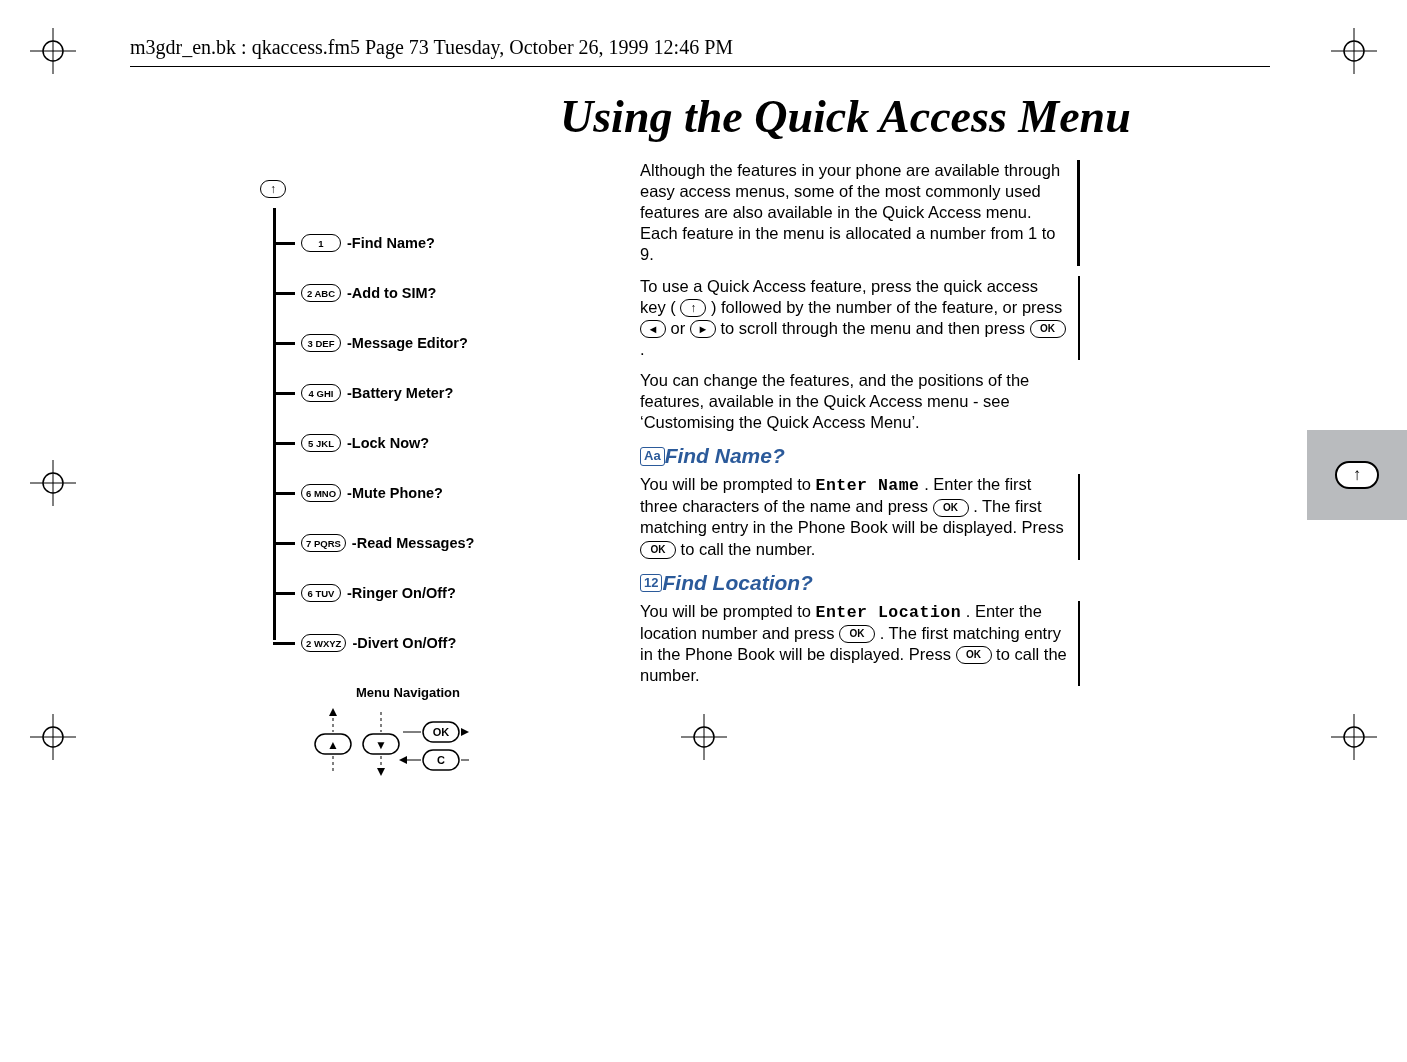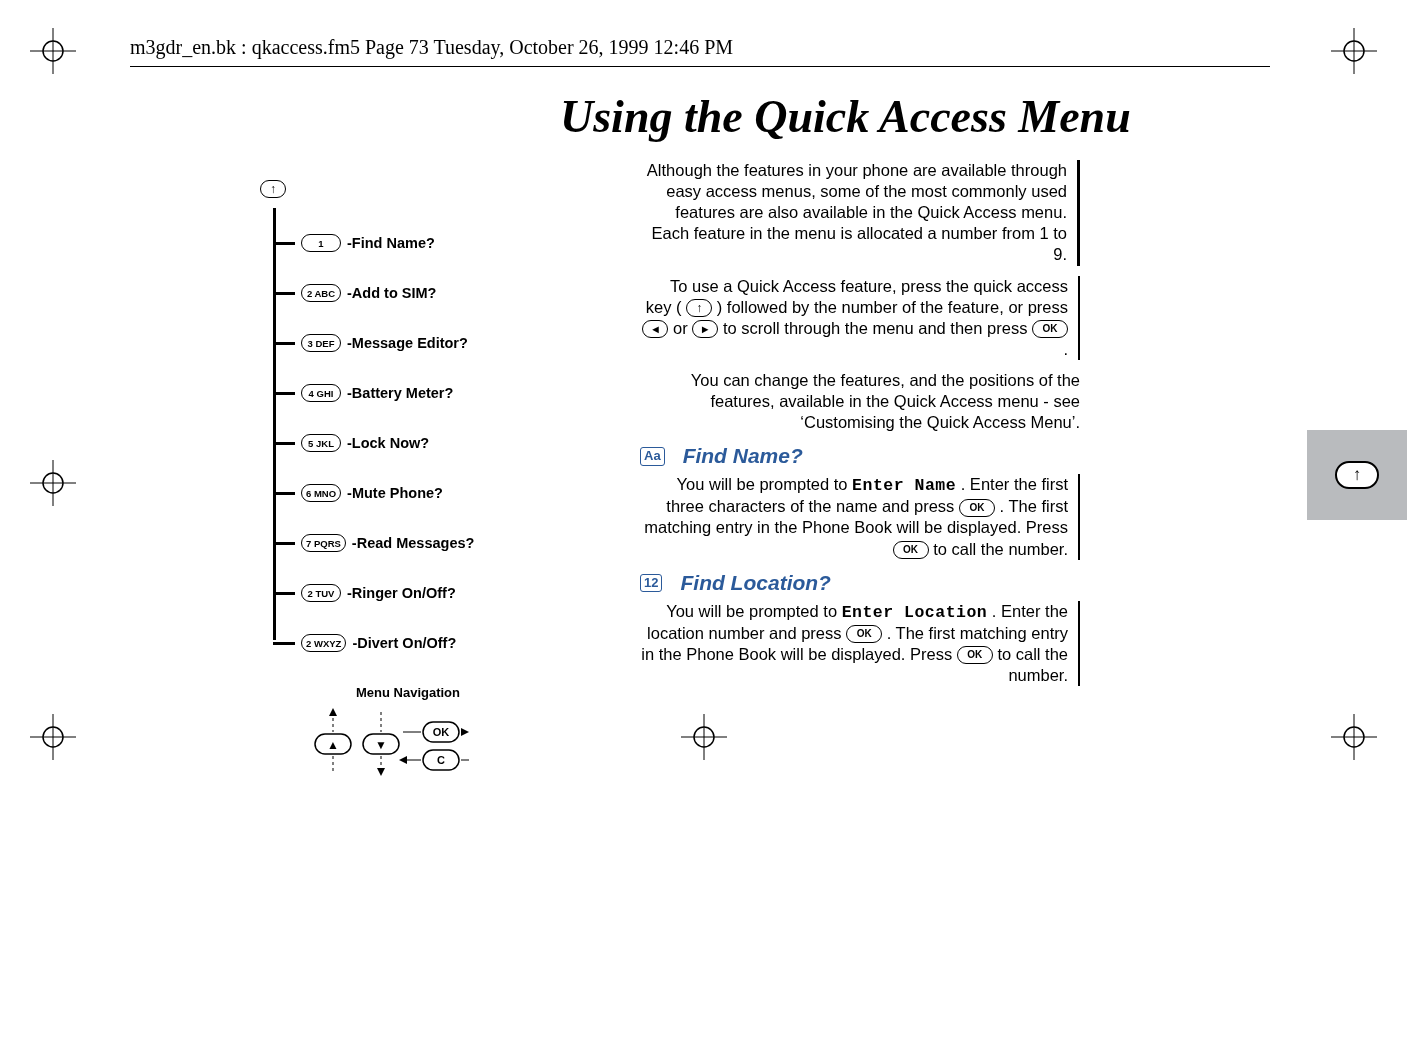--- a/index.html
+++ b/index.html
@@ -1,25 +1,25 @@
 <!DOCTYPE html>
 <html><head>
 <meta charset="utf-8">
 <style>
   html,body{margin:0;padding:0;background:#fff;font-family:"Helvetica Neue",Arial,sans-serif;color:#000;}
-  .page{position:relative;width:1407px;height:780px;text-align:right;}
+  .page{position:relative;width:1407px;height:780px;}
   .reg-mark{position:absolute;width:46px;height:46px;}
   .reg-mark svg{width:100%;height:100%;}
   .header-line{position:absolute;top:36px;left:130px;font-size:20px;font-family:"Times New Roman",serif;}
   .rule{position:absolute;top:66px;left:130px;width:1140px;border-top:1.5px solid #000;}
   .title{position:absolute;top:90px;left:560px;font-family:"Times New Roman",serif;font-style:italic;font-weight:bold;font-size:46px;}
   .left-col{position:absolute;top:160px;left:130px;width:430px;}
   .right-col{position:absolute;top:160px;left:640px;width:440px;font-size:16.5px;line-height:1.28;}
   .right-col p{margin:0 0 10px 0;}
-  .section-head{color:#2b5a9a;font-weight:bold;font-style:italic;font-size:21px;margin:10px 0 4px 0;display:flex;align-items:center;gap:18px;}
+  .section-head{color:#2b5a9a;font-weight:bold;font-style:italic;font-size:21px;margin:10px 0 4px 0;display:flex;align-items:center;gap:0;}
   .head-icon{display:inline-flex;border:1.5px solid #2b5a9a;border-radius:3px;padding:0 3px;font-size:13px;font-style:normal;font-weight:bold;font-family:Arial,sans-serif;color:#2b5a9a;}
   .ok-key{display:inline-flex;align-items:center;justify-content:center;border:1.5px solid #000;border-radius:11px;height:16px;min-width:26px;padding:0 4px;font-size:10px;font-weight:bold;vertical-align:middle;background:#fff;}
   .arrow-key{display:inline-flex;align-items:center;justify-content:center;border:1.5px solid #000;border-radius:11px;height:16px;width:24px;font-size:11px;vertical-align:middle;background:#fff;}
   .quick-key{display:inline-flex;align-items:center;justify-content:center;border:1.5px solid #000;border-radius:11px;height:16px;width:24px;font-size:12px;font-weight:bold;vertical-align:middle;background:#fff;}
   .mono{font-family:"Courier New",monospace;font-weight:bold;letter-spacing:0.5px;}
   .tree{position:relative;margin-top:20px;margin-left:130px;}
   .tree-root{position:absolute;top:0;left:0;}
   .tree-line-main{position:absolute;top:28px;left:13px;width:3px;background:#000;height:432px;}
   .tree-item{position:absolute;left:13px;display:flex;align-items:center;font-size:14.5px;font-weight:bold;}
   .tree-item .hline{width:22px;height:3px;background:#000;margin-right:6px;}
@@ -140,21 +140,21 @@
         <span>Mute Phone?</span>
       </div>
       <div class="tree-item" style="top:354px">
         <span class="hline"></span>
         <span class="num-key">7 PQRS</span>
         <span>- </span>
         <span>Read Messages?</span>
       </div>
       <div class="tree-item" style="top:404px">
         <span class="hline"></span>
-        <span class="num-key">2 TUV</span>
+        <span class="num-key">6 TUV</span>
         <span>- </span>
         <span>Ringer On/Off?</span>
       </div>
       <div class="tree-item" style="top:454px">
         <span class="hline"></span>
         <span class="num-key">2 WXYZ</span>
         <span>- </span>
         <span>Divert On/Off?</span>
       </div>
     </div>

